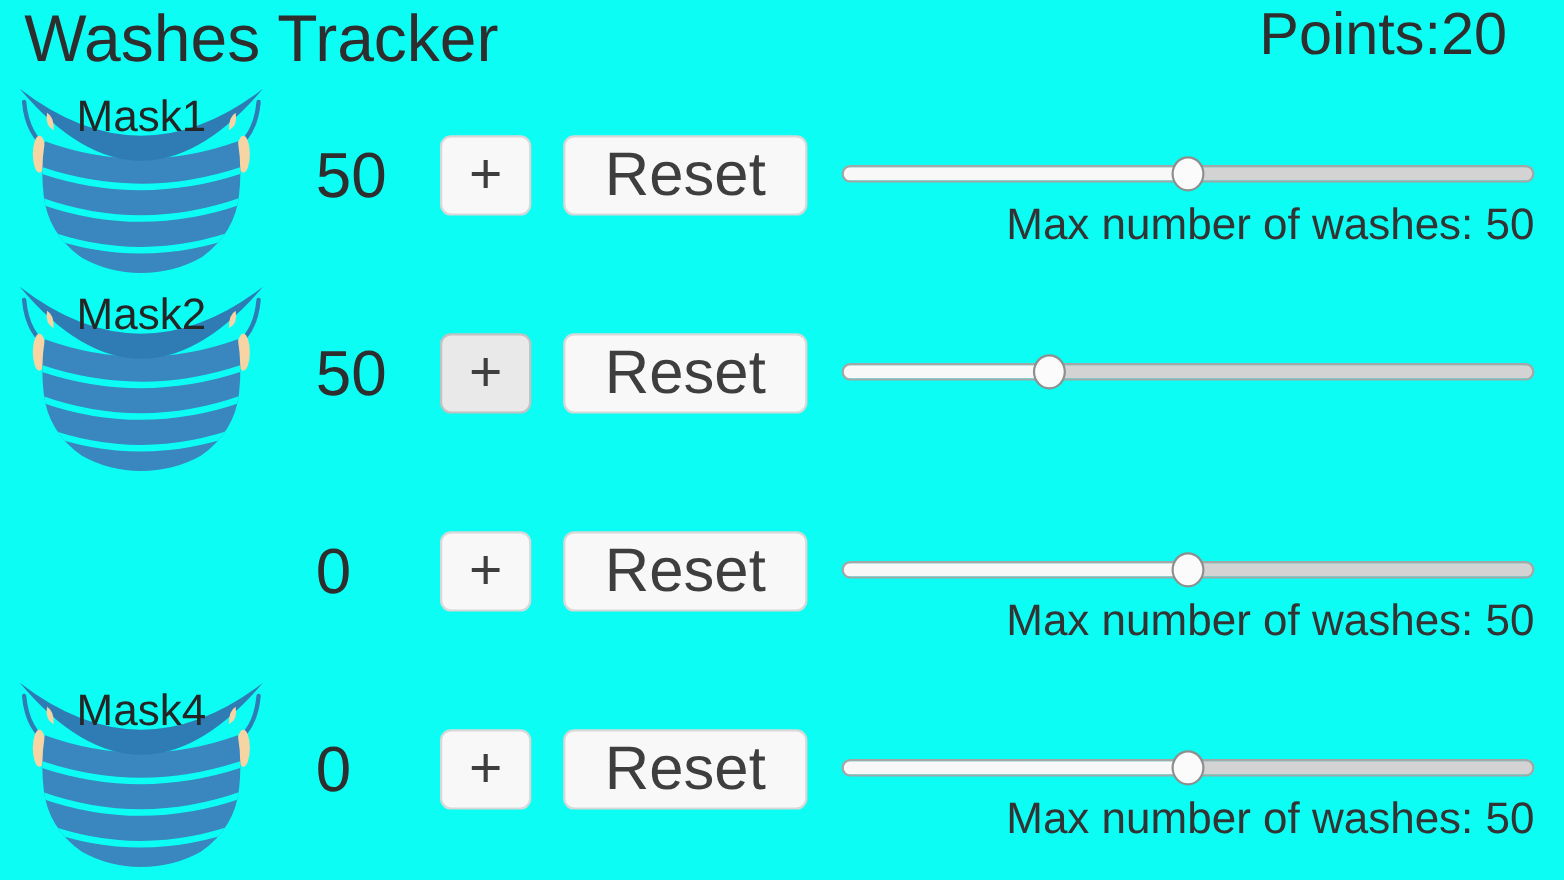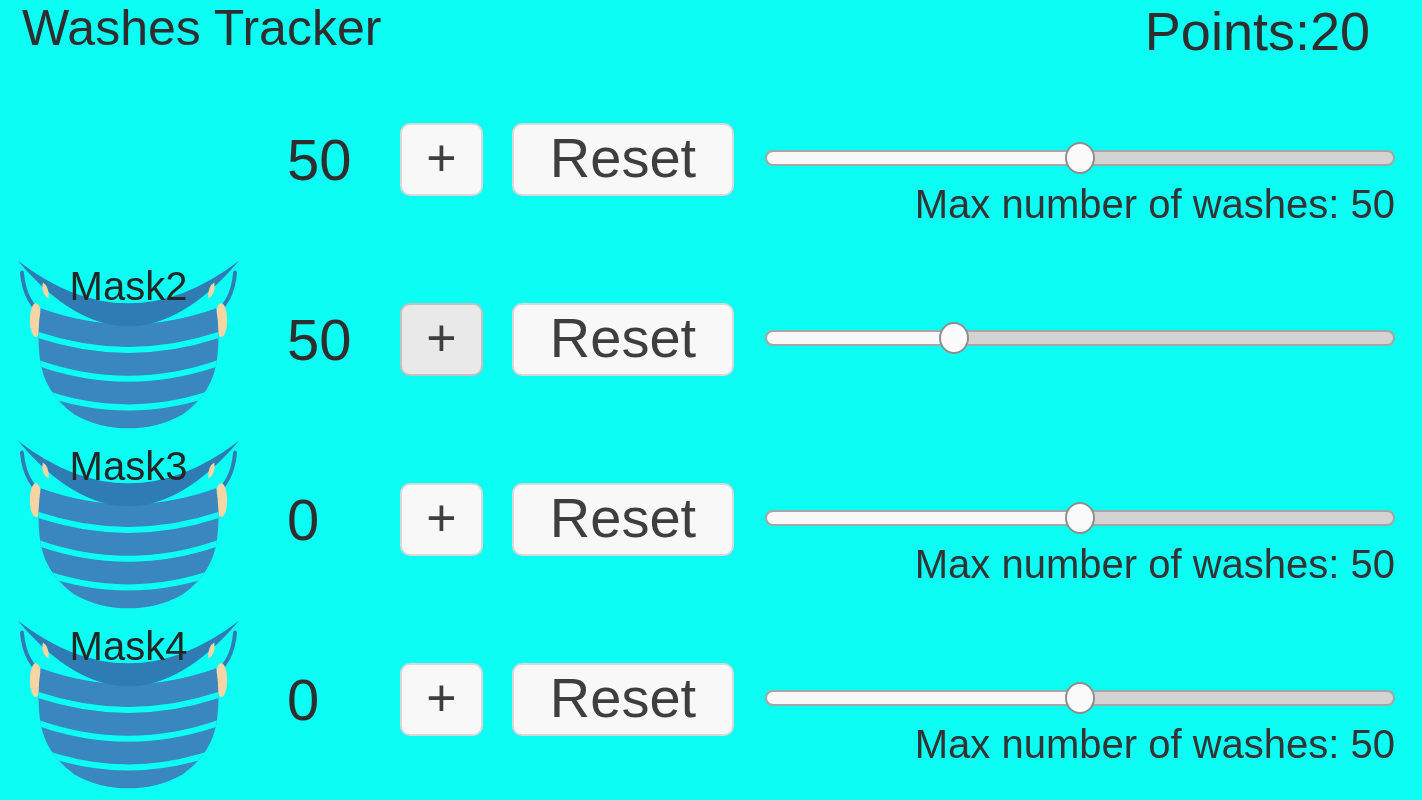--- a/index.html
+++ b/index.html
@@ -6,21 +6,21 @@
   body{
     width:1422px;height:800px;
     background:#0BFDF4;
     font-family:"Liberation Sans",sans-serif;
     overflow:hidden;position:relative;
     color:#333;
   }
   .page{position:absolute;inset:0;}
   .app-title{
     position:absolute;left:22px;top:0;
-    font-size:50px;font-weight:400;color:#2E2E2E;
+    font-size:60px;font-weight:400;color:#2E2E2E;
     margin:0;line-height:1.15;
   }
   .points{
     position:absolute;right:52px;top:2px;
     font-size:54px;color:#2E2E2E;line-height:1.1;
     white-space:nowrap;
     text-align:center;
   }
   .row{position:absolute;left:0;width:1422px;height:182px;}
   .mask{position:absolute;left:12px;top:0;width:233px;height:172px;}
@@ -89,20 +89,26 @@
 
 <div class="page">
 
   <h1 class="app-title">Washes Tracker</h1>
 
   <div class="points">
     <span>Points:</span><span>20</span>
   </div>
 
   <div class="row" style="top:78px">
+    <div class="mask">
+      <svg class="mask-svg" viewBox="0 0 235 172">
+          <use href="#mask-shape"></use>
+        </svg>
+      <div class="mask-label">Mask1</div>
+    </div>
     <div class="count">50</div>
     <button class="btn plus-btn">+</button>
     <button class="btn reset-btn">Reset</button>
     <div class="slider">
       <div class="slider-track" style="background: linear-gradient(to right, rgb(248, 248, 248) 50%, rgb(211, 211, 211) 50%);"></div>
       <div class="slider-thumb" style="left: calc(50% - 15px);"></div>
     </div>
     <div class="caption">Max number of washes: 50</div>
   </div>
 
@@ -116,26 +122,20 @@
     <div class="count">50</div>
     <button class="btn plus-btn pressed">+</button>
     <button class="btn reset-btn">Reset</button>
     <div class="slider">
       <div class="slider-track" style="background: linear-gradient(to right, rgb(248, 248, 248) 30%, rgb(211, 211, 211) 30%);"></div>
       <div class="slider-thumb" style="left: calc(30% - 15px);"></div>
     </div>
   </div>
 
   <div class="row" style="top:438px">
-    <div class="mask">
-      <svg class="mask-svg" viewBox="0 0 235 172">
-          <use href="#mask-shape"></use>
-        </svg>
-      <div class="mask-label">Mask3</div>
-    </div>
     <div class="count">0</div>
     <button class="btn plus-btn">+</button>
     <button class="btn reset-btn">Reset</button>
     <div class="slider">
       <div class="slider-track" style="background: linear-gradient(to right, rgb(248, 248, 248) 50%, rgb(211, 211, 211) 50%);"></div>
       <div class="slider-thumb" style="left: calc(50% - 15px);"></div>
     </div>
     <div class="caption">Max number of washes: 50</div>
   </div>
 

